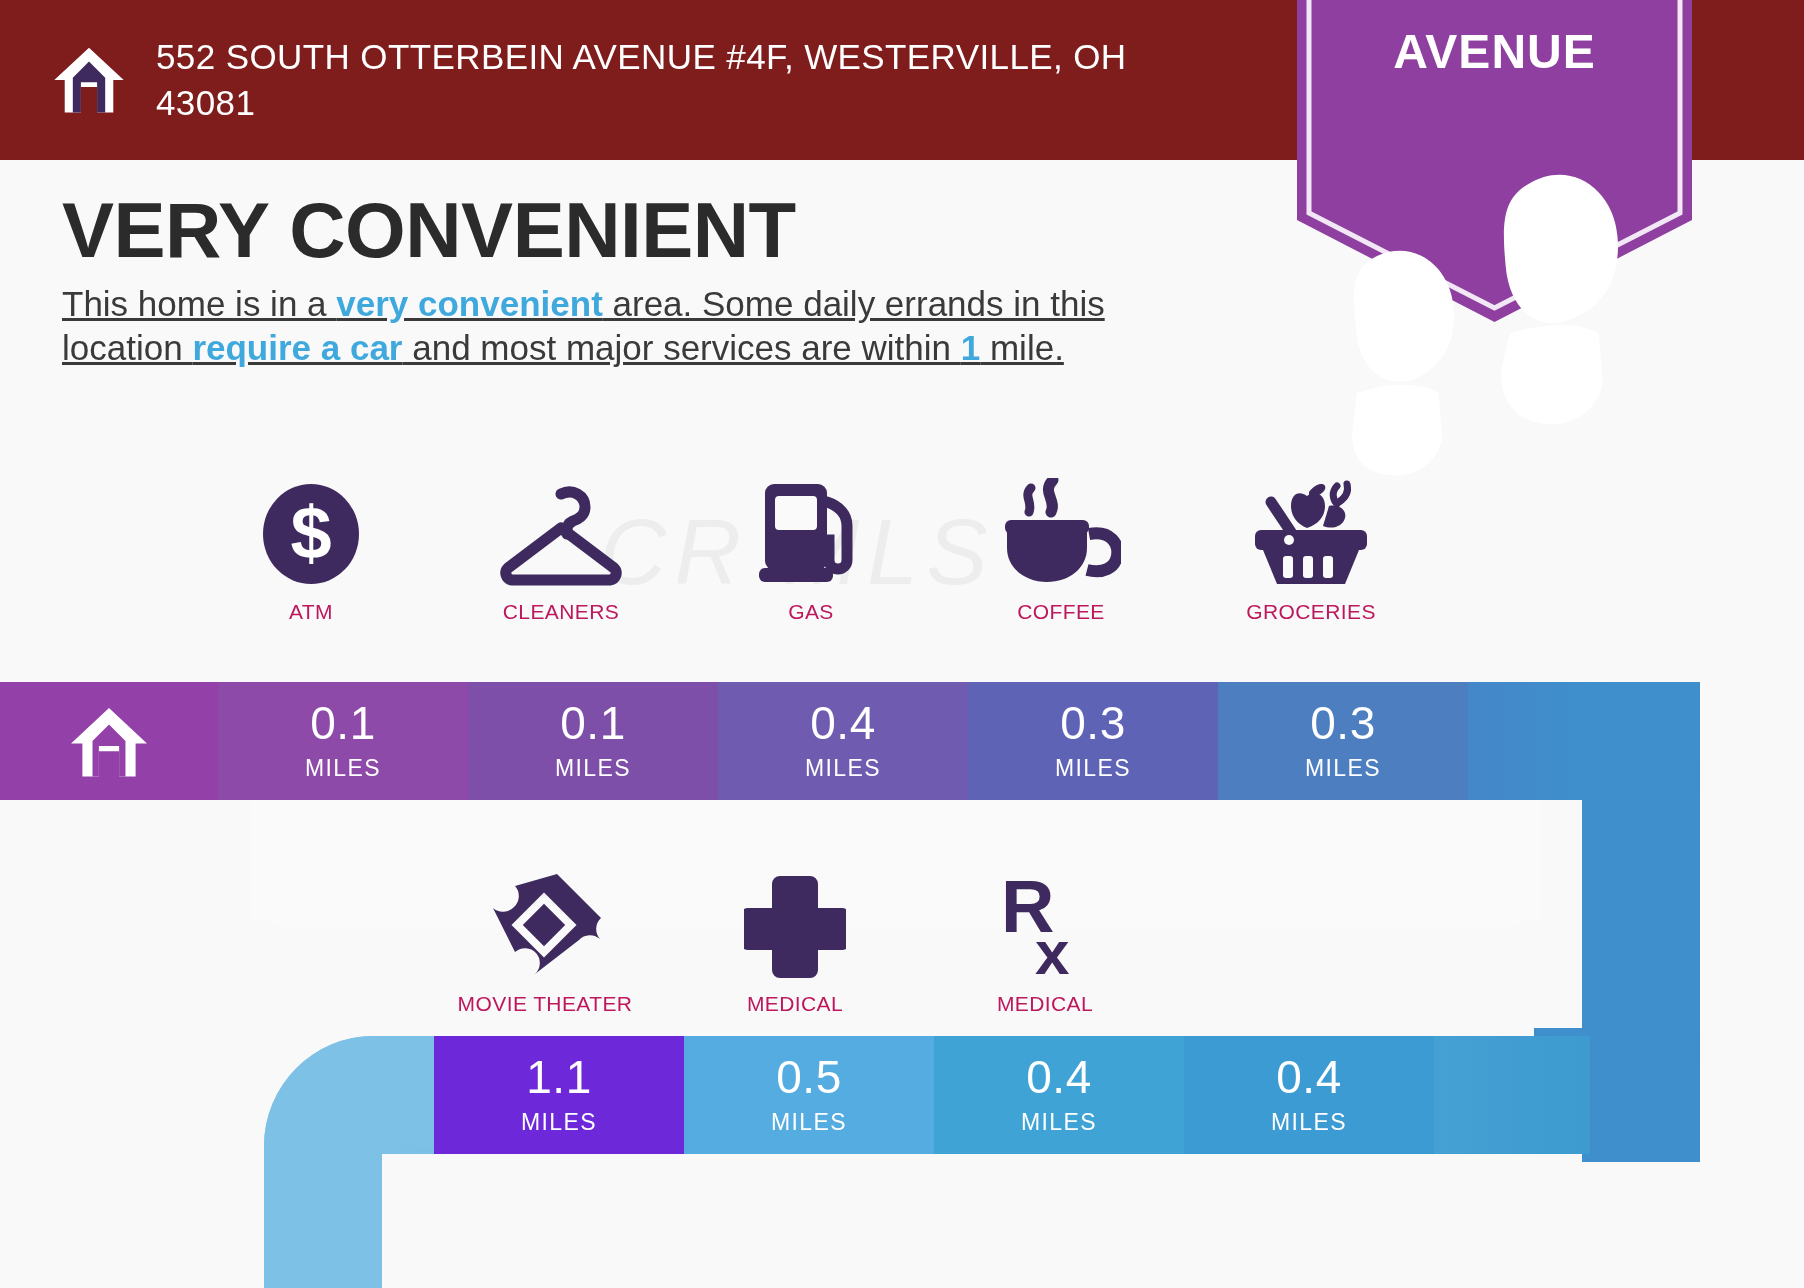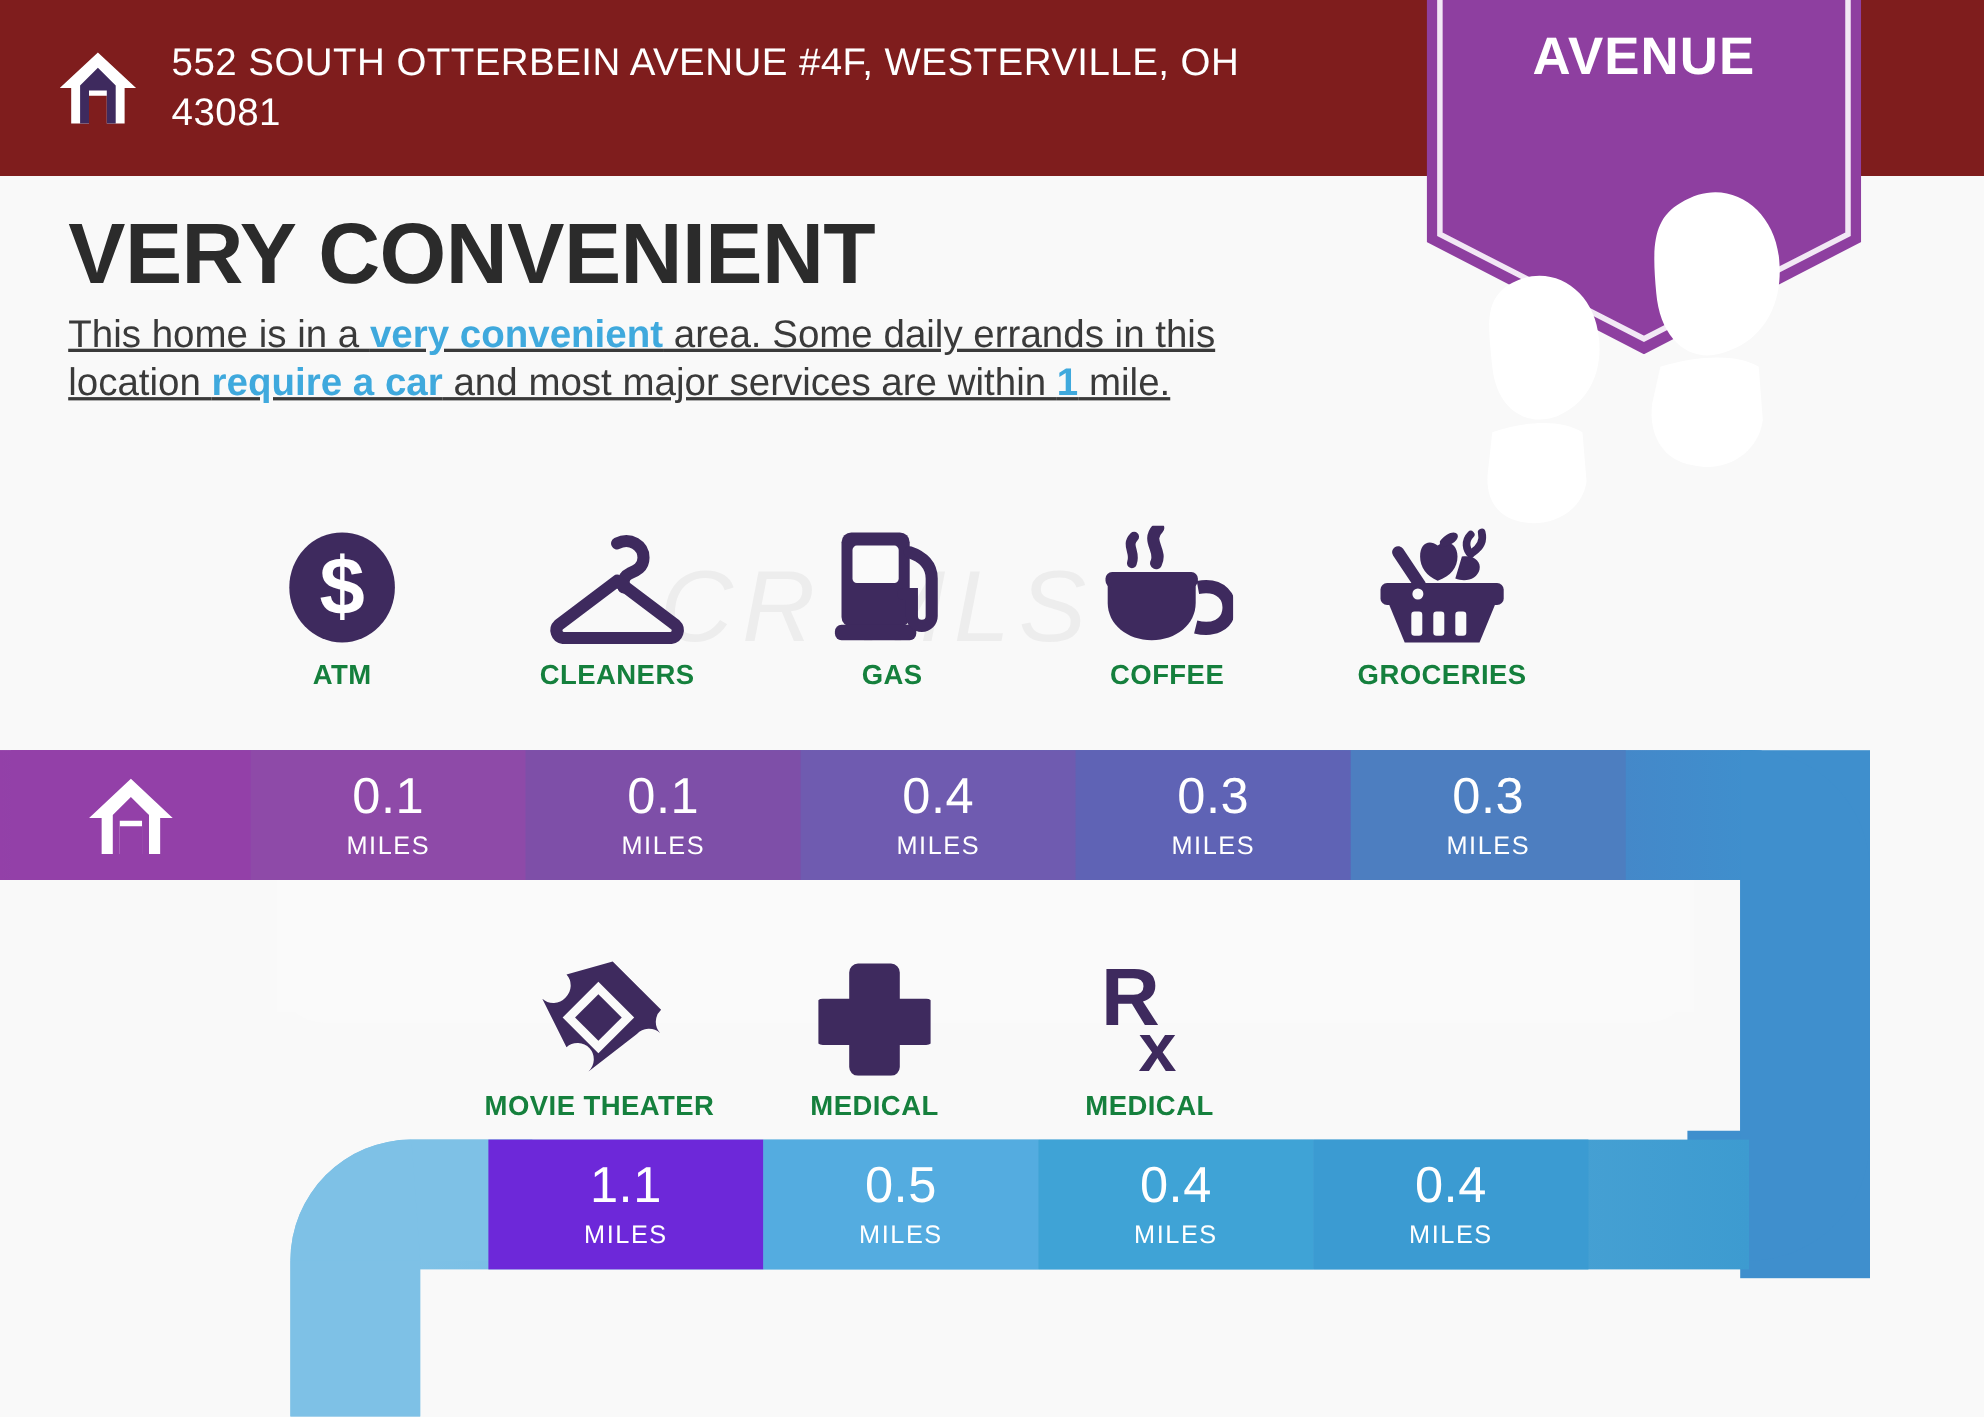--- a/index.html
+++ b/index.html
@@ -69,39 +69,39 @@
 
   
   .icon-row{ position:absolute; z-index:4; display:flex; }
   .icon-cell{
     width:250px; display:flex; flex-direction:column;
     align-items:center; justify-content:flex-end;
   }
   .icon-art{ height:108px; display:flex; align-items:flex-end; justify-content:center; }
   .icon-art svg{ display:block; }
   .icon-label{
-    margin-top:14px; font-size:25px; font-weight:700;
-    color:#15803d; letter-spacing:.4px; white-space:nowrap;
+    margin-top:14px; font-size:21px; font-weight:400;
+    color:#be185d; letter-spacing:.4px; white-space:nowrap;
   }
   #icon-row-1{ left:186px; top:478px; }
   #icon-row-2{ left:420px; top:870px; }
 
   
   #row2-card{
     position:absolute; left:252px; top:800px;
     width:1288px; height:130px; background:#fafafa; z-index:3;
     border-bottom-left-radius:44px; border-bottom-right-radius:44px;
   }
   #row2-card2{
     position:absolute; left:252px; top:808px;
     width:1288px; height:112px; background:#fafafa; z-index:3;
   }
 
   
-  .bar-row{ position:absolute; z-index:5; display:flex; height:118px;margin-left:10px; }
+  .bar-row{ position:absolute; z-index:5; display:flex; height:118px; }
   #bar-row-1{ left:0; top:682px; }
   #bar-row-2{ left:434px; top:1036px; }
   .bar-cell{
     width:250px; height:118px;
     display:flex; flex-direction:column;
     align-items:center; justify-content:center;
     color:#fff;
   }
   .bar-cell.home{ width:218px; }
   .bar-value{ font-size:46px; font-weight:400; line-height:1; letter-spacing:.5px; }

